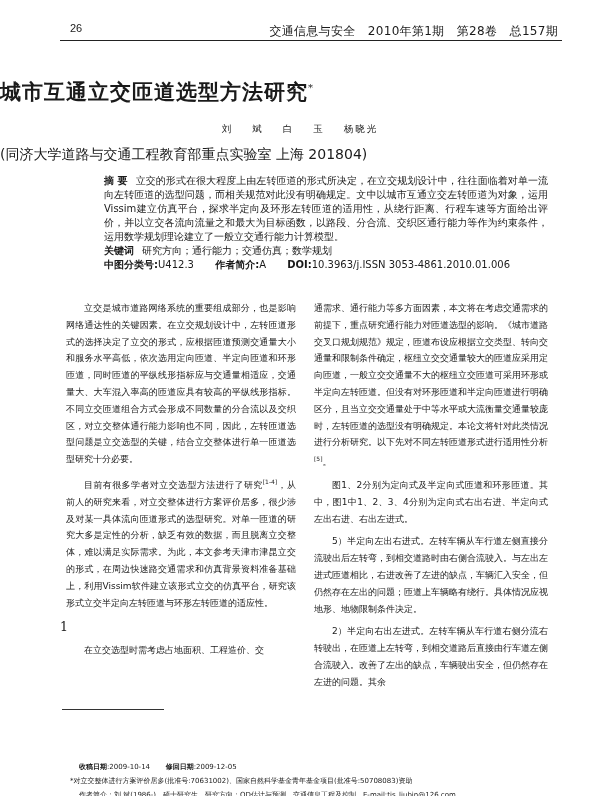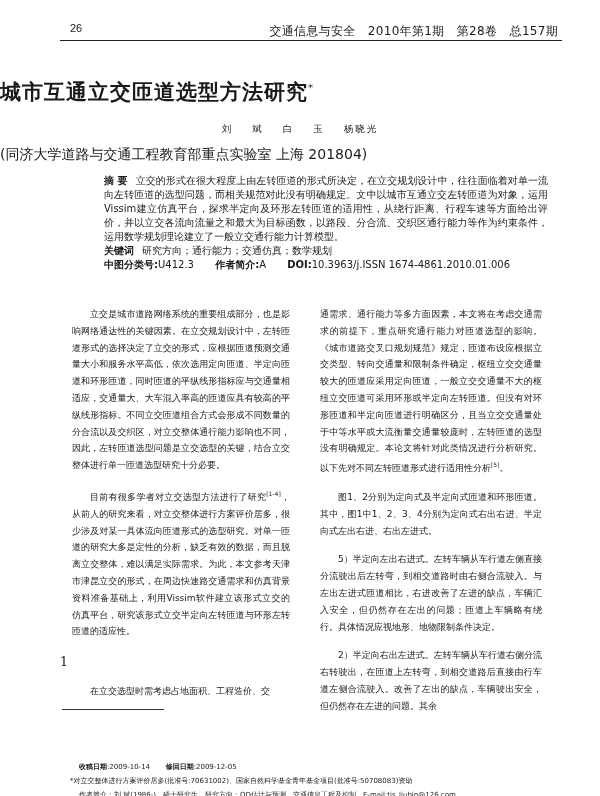--- a/index.html
+++ b/index.html
@@ -35,21 +35,21 @@
   }
   .abstract-block p { margin: 0; }
   .label-bold { font-weight: bold; margin-right: 8px; }
   .meta-line span.gap { display: inline-block; width: 18px; }
   .col {
     position: absolute; top: 294px; width: 242px; font-size: 9px; line-height: 16.8px;
     text-align: justify;
   }
   .col-left { left: 60px; }
   .col-right { left: 308px; width: 246px; }
-  .col p { margin: 12px; text-indent: 2em; }
+  .col p { margin: 6px; text-indent: 2em; }
   .col p.noindent { text-indent: 0; }
   .section-heading {
     font-family: "DejaVu Serif", serif; font-size: 12.5px; line-height: 19px; margin: 6px 0 4px 0;
     display: flex;
   }
   .section-heading .num { width: 26px; flex: none; }
   .footnote-rule {
     position: absolute; left: 62px; top: 709px; width: 102px; height: 1px; background: #333;
   }
   .footnotes {
@@ -83,21 +83,21 @@
 <div class="abstract-block">
   <p>
     <span class="label-bold">摘  要</span><span>立交的形式在很大程度上由左转匝道的形式所决定，在立交规划设计中，往往面临着对单一流向左转匝道的选型问题，而相关规范对此没有明确规定。文中以城市互通立交左转匝道为对象，运用Vissim建立仿真平台，探求半定向及环形左转匝道的适用性，从绕行距离、行程车速等方面给出评价，并以立交各流向流量之和最大为目标函数，以路段、分合流、交织区通行能力等作为约束条件，运用数学规划理论建立了一般立交通行能力计算模型。</span>
   </p>
   <p>
     <span class="label-bold">关键词</span><span>研究方向；通行能力；交通仿真；数学规划</span>
   </p>
   <p class="meta-line">
     <b>中图分类号</b><b>:</b><span>U412.3</span><span class="gap"></span>
     <b>作者简介</b><b>:</b><span>A</span><span class="gap"></span>
-    <b>DOI</b><b>:</b><span>10.3963/j.ISSN 1674-4861.2010.01.006</span>
+    <b>DOI</b><b>:</b><span>10.3963/j.ISSN 3053-4861.2010.01.006</span>
   </p>
 </div>
 
 <div class="col col-left">
   <p>立交是城市道路网络系统的重要组成部分，也是影响网络通达性的关键因素。在立交规划设计中，左转匝道形式的选择决定了立交的形式，应根据匝道预测交通量大小和服务水平高低，依次选用定向匝道、半定向匝道和环形匝道，同时匝道的平纵线形指标应与交通量相适应，交通量大、大车混入率高的匝道应具有较高的平纵线形指标。不同立交匝道组合方式会形成不同数量的分合流以及交织区，对立交整体通行能力影响也不同，因此，左转匝道选型问题是立交选型的关键，结合立交整体进行单一匝道选型研究十分必要。</p>
   <p><span>目前有很多学者对立交选型方法进行了研究</span><sup class="ref">[1-4]</sup><span>，从前人的研究来看，对立交整体进行方案评价居多，很少涉及对某一具体流向匝道形式的选型研究。对单一匝道的研究大多是定性的分析，缺乏有效的数据，而且脱离立交整体，难以满足实际需求。为此，本文参考天津市津昆立交的形式，在周边快速路交通需求和仿真背景资料准备基础上，利用Vissim软件建立该形式立交的仿真平台，研究该形式立交半定向左转匝道与环形左转匝道的适应性。</span></p>
   <div class="section-heading">
     <span class="num">1</span>
   </div>
   <p>在立交选型时需考虑占地面积、工程造价、交</p>

